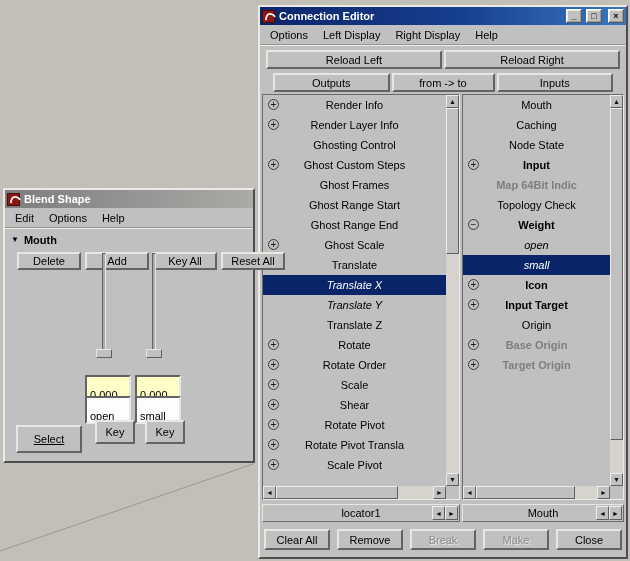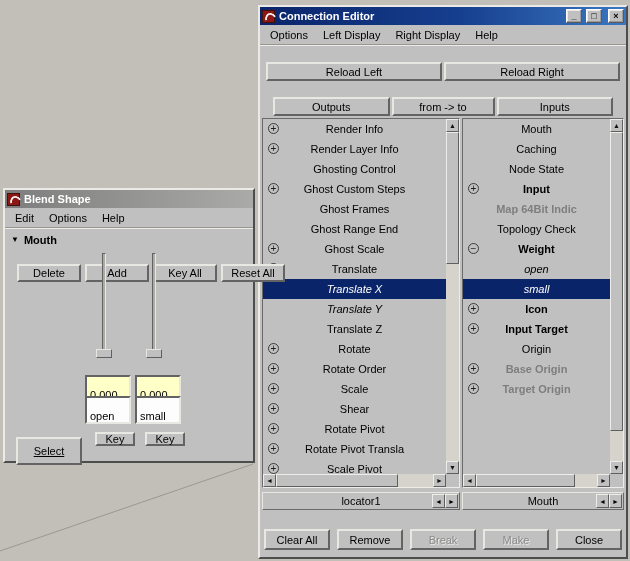--- a/index.html
+++ b/index.html
@@ -20,21 +20,21 @@
   .win-btn{width:16px;height:14px;background:#c0c0c0;border:1px solid;border-color:#fff #5a5a5a #5a5a5a #fff;
     box-shadow:inset -1px -1px 0 #9a9a9a,inset 1px 1px 0 #e9e9e9;display:flex;align-items:center;justify-content:center;
     font-size:9px;font-weight:bold;line-height:1;}
   .win-btn.close{margin-left:2px;}
   .menubar{height:20px;flex:0 0 20px;display:flex;align-items:center;gap:15px;padding:0 10px;
     border-bottom:1px solid #98968f;box-shadow:0 1px 0 #ecebe7;}
   .menu-item{white-space:nowrap;}
 
   
   .btn{background:#c0c0c0;border:2px solid;border-color:#e9e7e2 #636363 #636363 #e9e7e2;
-    display:flex;align-items:center;justify-content:center;white-space:nowrap;margin-top:12px;}
+    display:flex;align-items:center;justify-content:center;white-space:nowrap;}
   .btn.disabled{color:#8b8b8b;text-shadow:1px 1px 0 #eceae6;}
 
   
   .reload-row{display:flex;gap:2px;padding:5px 6px 2px 6px;}
   .reload-row .btn{flex:1;height:19px;}
   .header-row{display:flex;gap:2px;padding:2px 13px;}
   .header-row .hdr{flex:1;height:19px;}
   .header-row .fromto{width:103px;height:19px;}
 
   .panes{flex:1;display:flex;gap:2px;padding:0 2px;min-height:0;}
@@ -80,21 +80,21 @@
   .collapse-arrow{font-size:8px;line-height:1;}
   .bs-btncol{position:absolute;left:12px;top:24px;display:flex;flex-direction:row;gap:4px;}
   .bs-btncol .btn{width:64px;height:18px;}
   .vslider{position:absolute;top:25px;width:16px;height:110px;}
   .vslider .track{position:absolute;left:6px;top:0;width:4px;height:102px;border:1px solid;border-color:#636363 #e9e7e2 #e9e7e2 #636363;background:#aeaba5;}
   .vslider .handle{position:absolute;left:0;top:96px;width:16px;height:9px;background:#c0c0c0;border:1px solid;border-color:#e9e7e2 #5f5f5f #5f5f5f #e9e7e2;}
   .bs-field{position:absolute;width:46px;height:17px;border:2px solid;border-color:#636363 #e9e7e2 #e9e7e2 #636363;
     line-height:13px;padding:12px 3px;white-space:nowrap;overflow:hidden;}
   .yellow{background:#ffffc8;}
   .white{background:#fdfdfd;}
-  .bs-key{position:absolute;width:40px;height:14px;}
+  .bs-key{position:absolute;width:40px;height:24px;}
   .bs-select{position:absolute;left:11px;top:197px;width:66px;height:28px;text-decoration:underline;}
 </style>
 </head>
 <body>
 
 <div class="stage">
 
   <svg class="bg-lines" width="630" height="561">
     <line x1="0" y1="551" x2="253" y2="464" stroke="#9b988f" stroke-width="1"></line>
   </svg>
@@ -146,20 +146,23 @@
             </div>
             <div class="tree-row">
               <span class="tree-label">Ghosting Control</span>
             </div>
             <div class="tree-row">
               <span class="expander">+</span>
               <span class="tree-label">Ghost Custom Steps</span>
             </div>
             <div class="tree-row">
               <span class="tree-label">Ghost Frames</span>
+            </div>
+            <div class="tree-row">
+              <span class="tree-label">Ghost Range Start</span>
             </div>
             <div class="tree-row">
               <span class="tree-label">Ghost Range End</span>
             </div>
             <div class="tree-row">
               <span class="expander">+</span>
               <span class="tree-label">Ghost Scale</span>
             </div>
             <div class="tree-row">
               <span class="expander">−</span>

